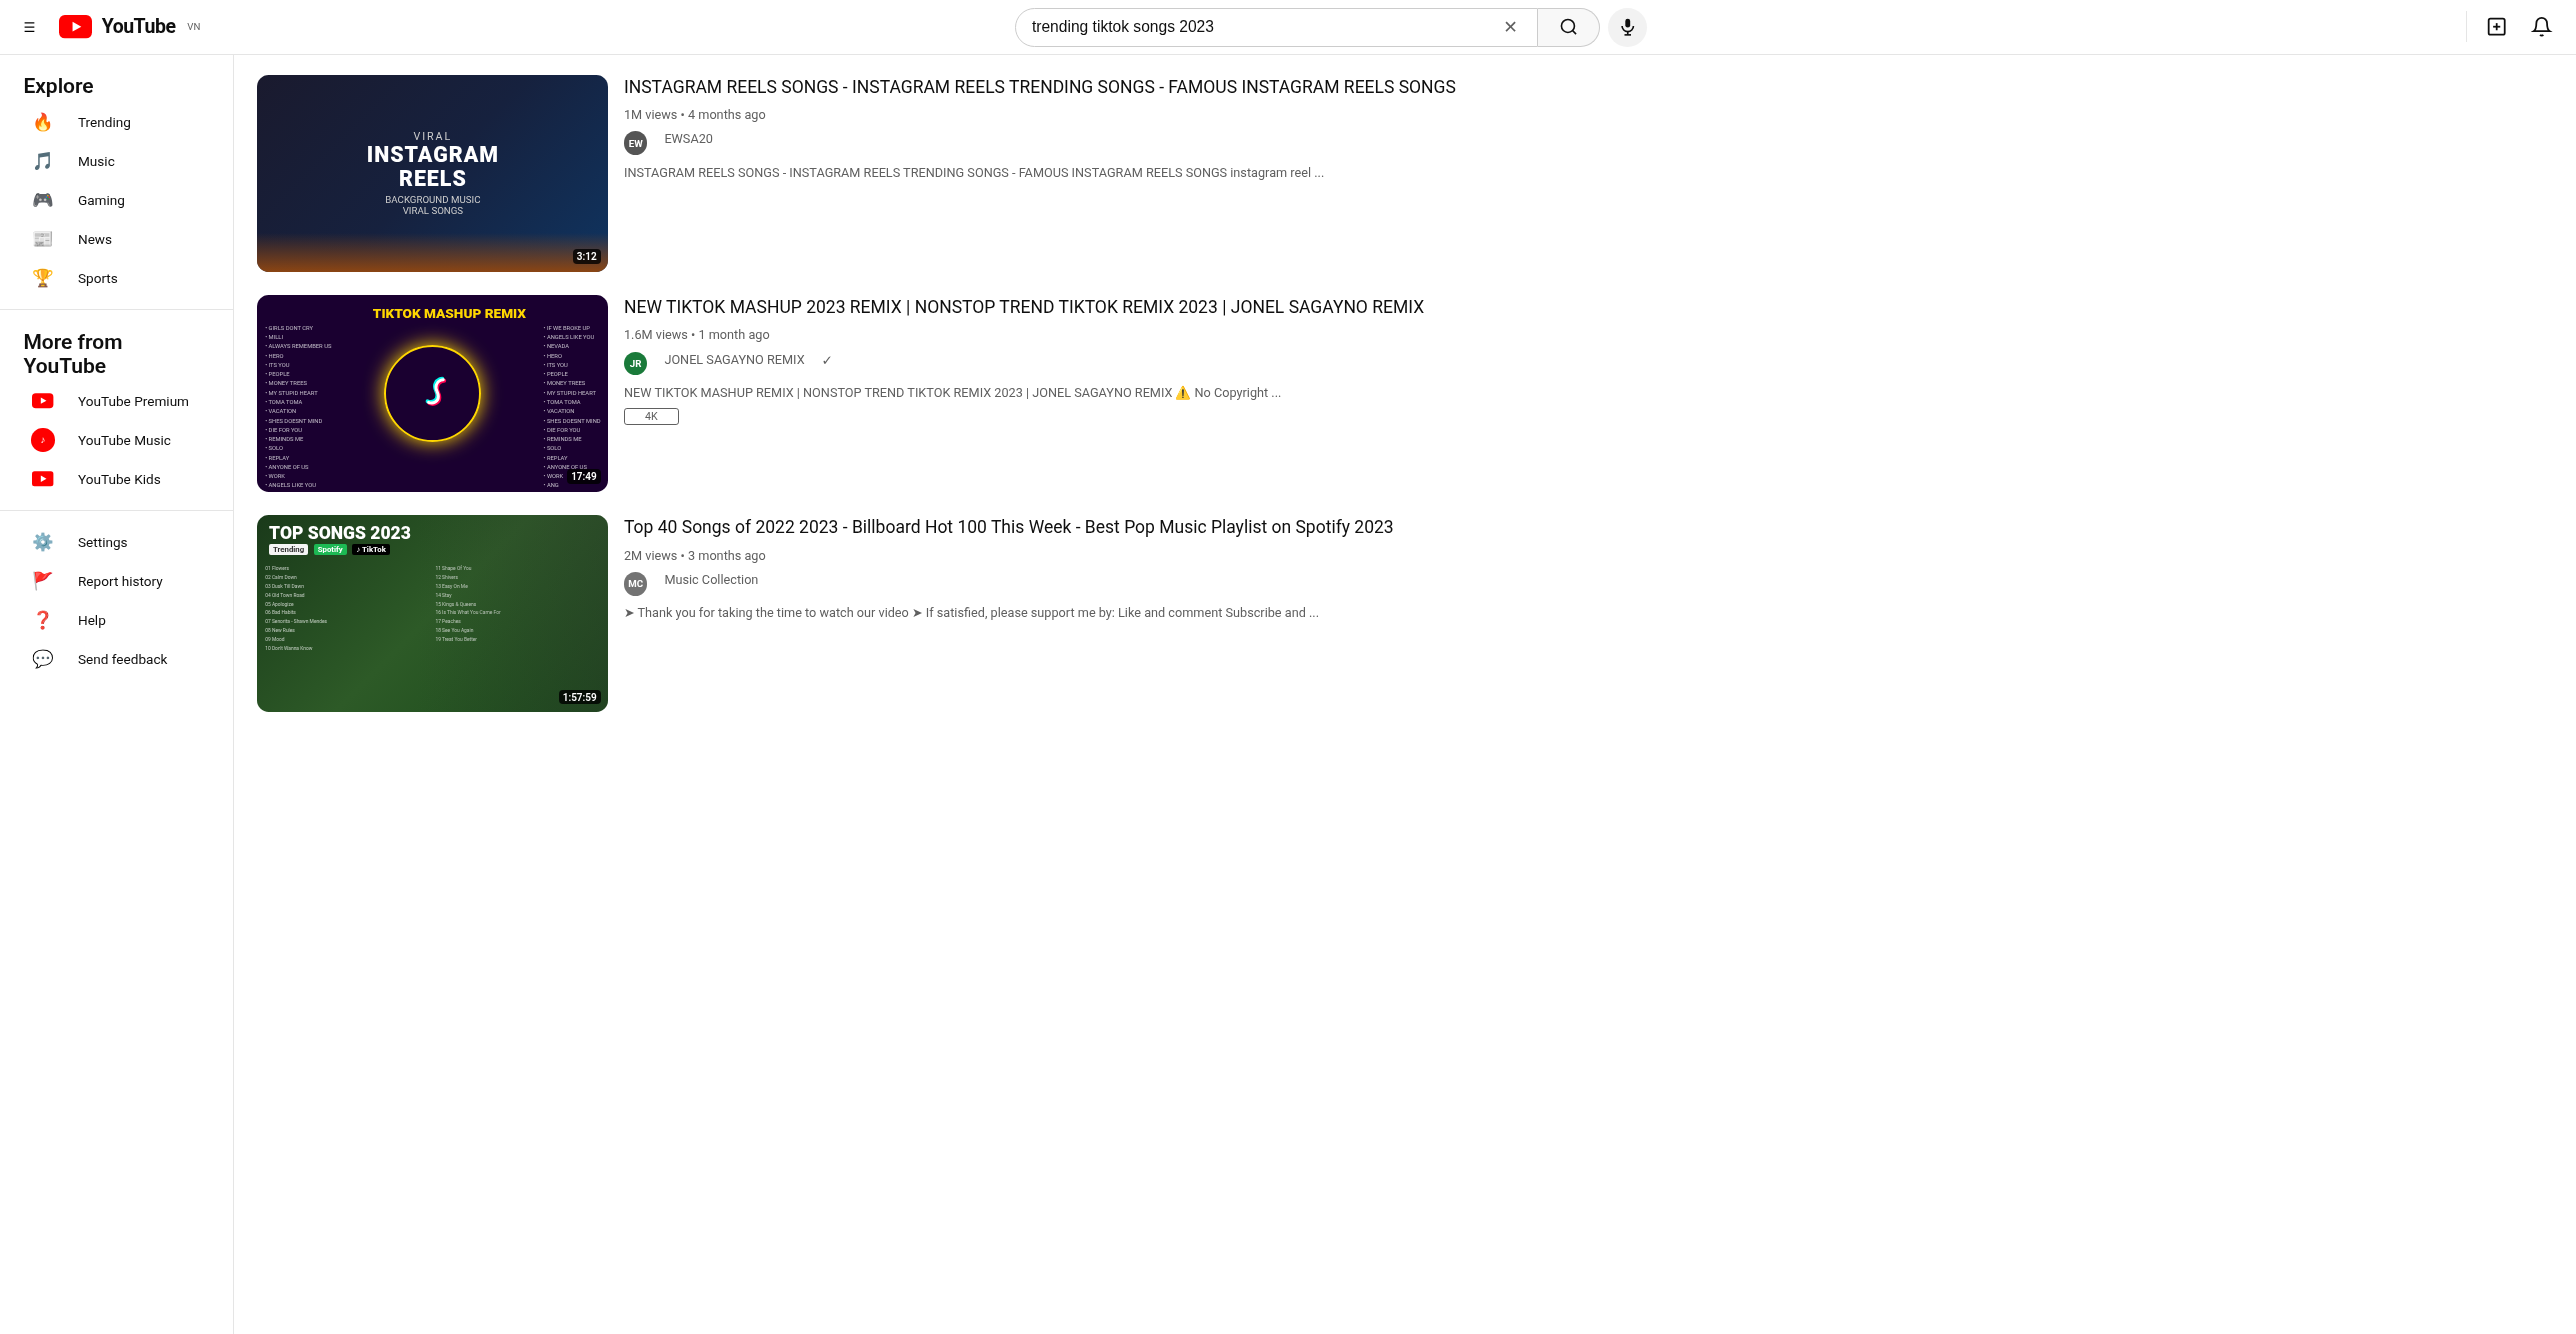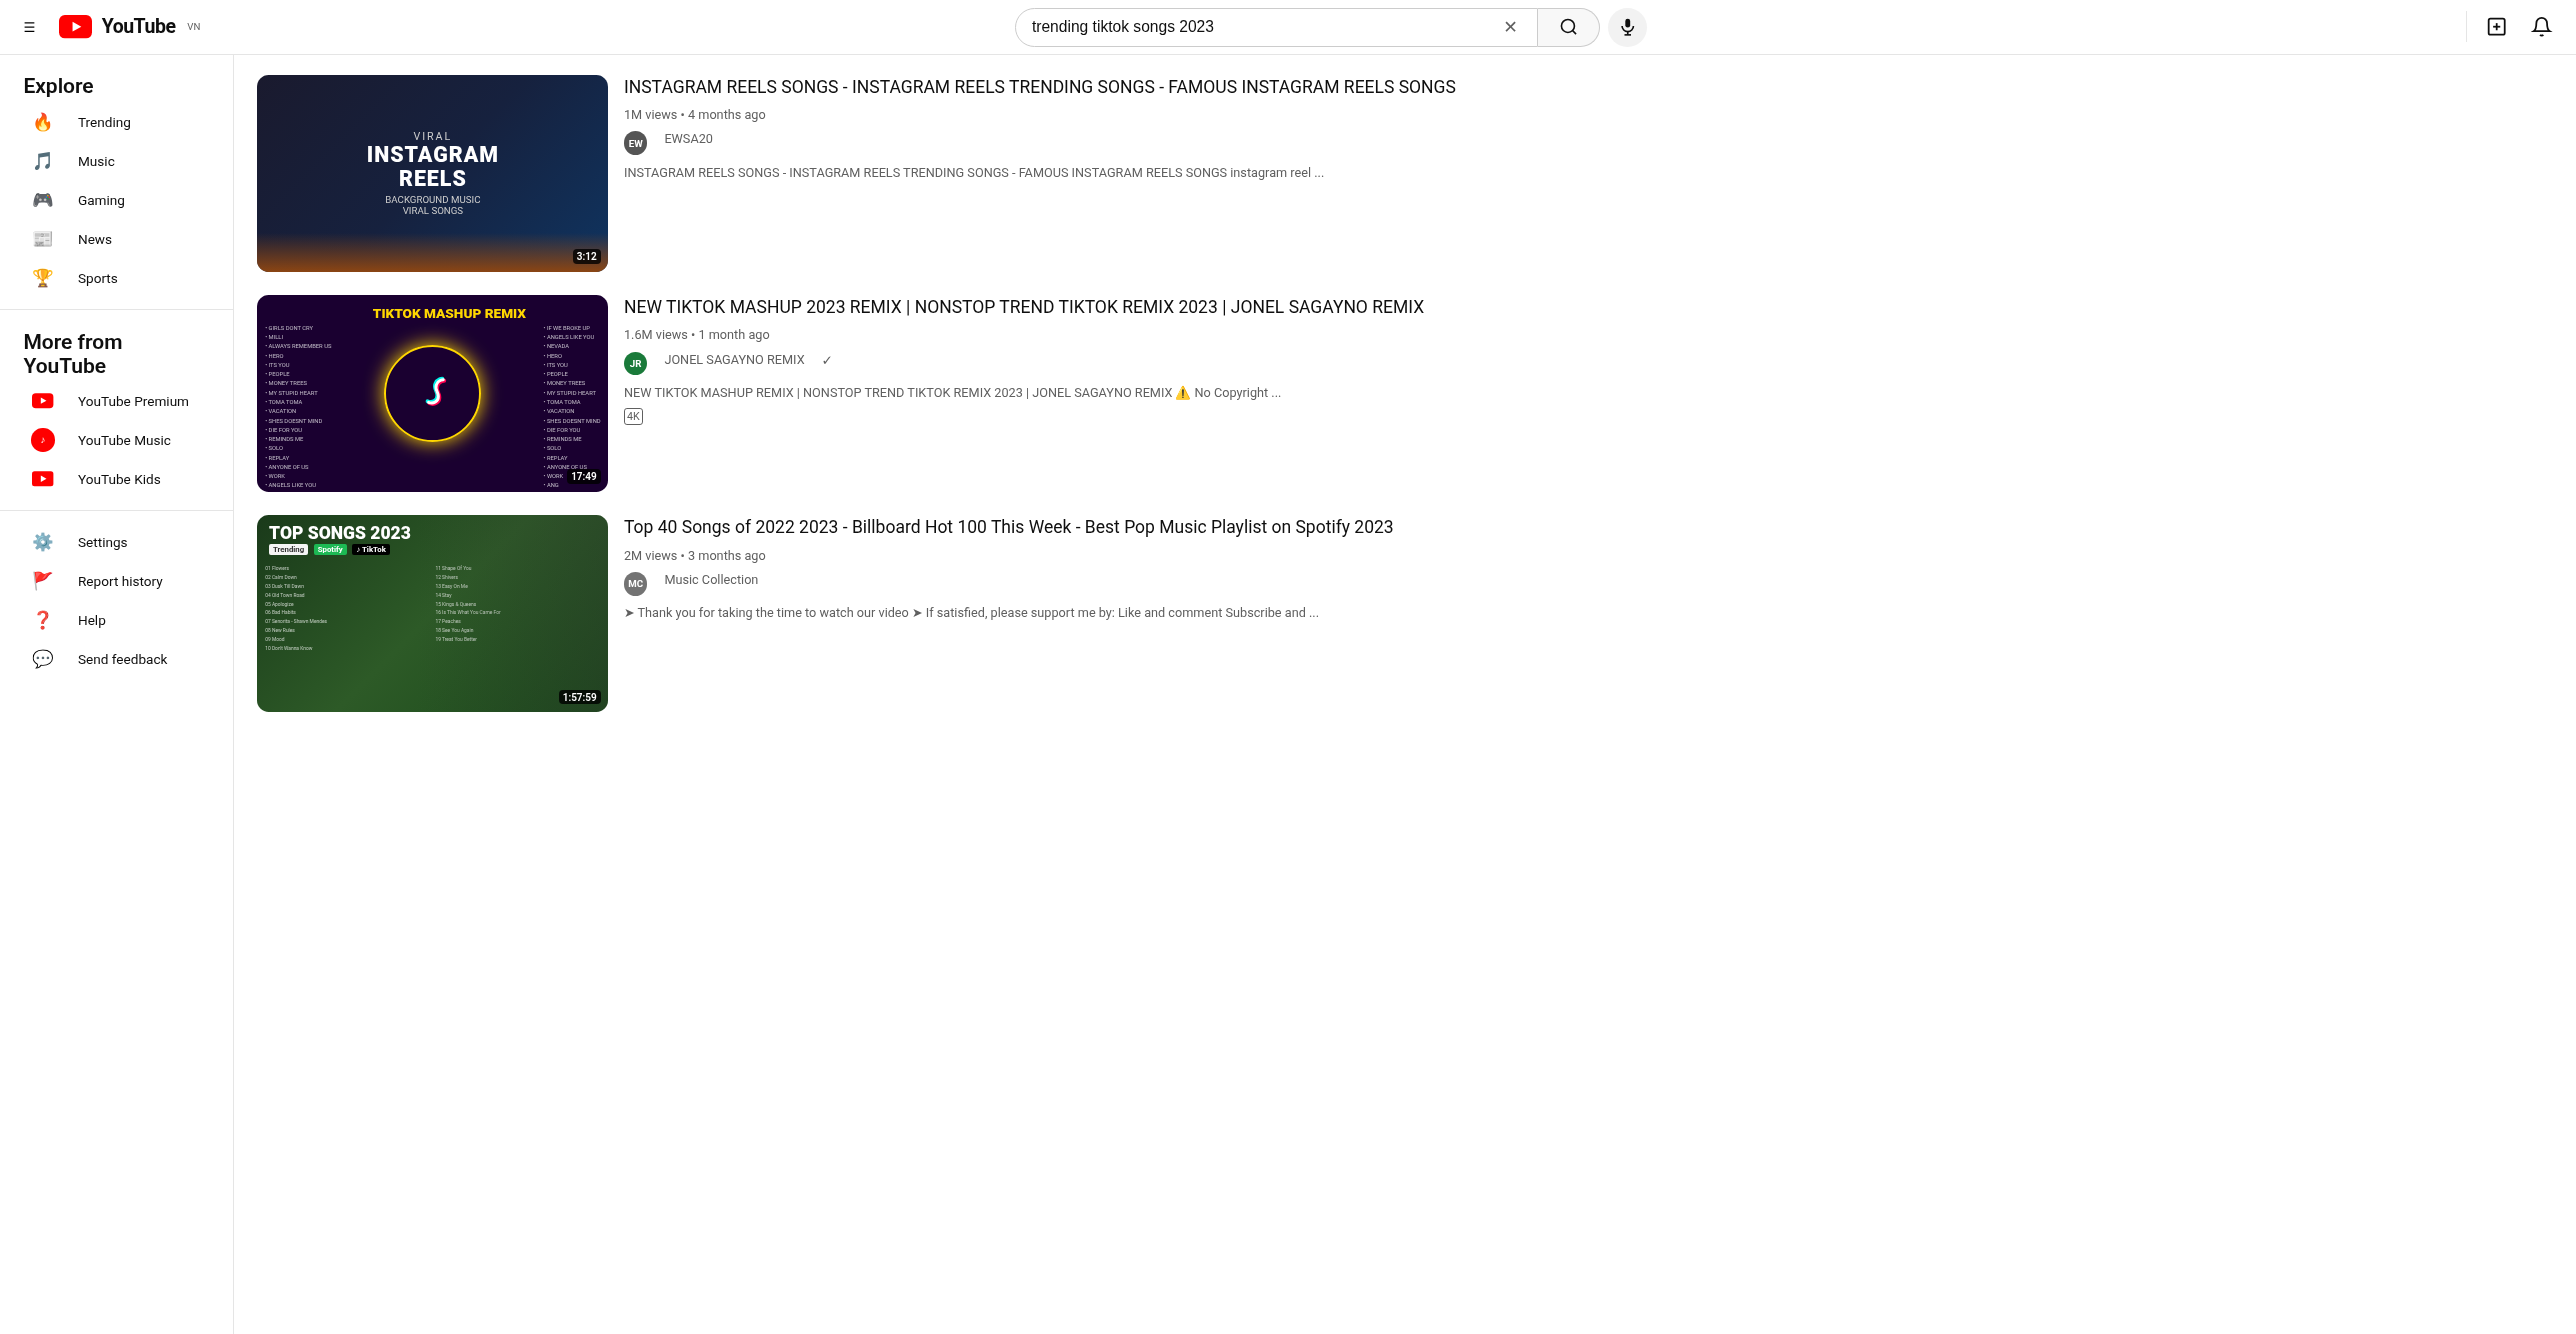--- a/index.html
+++ b/index.html
@@ -127,21 +127,21 @@
       flex-shrink: 0;
     }
     .channel-name { font-size: 12.7px; color: #606060; cursor: pointer; }
     .verified-icon { color: #606060; font-size: 13.6px; }
     .video-desc { font-size: 12.7px; color: #606060; line-height: 1.5; }
     .quality-badge {
       display: inline-block;
       border: 1px solid #606060;
       color: #606060;
       font-size: 10.7px;
-      padding: 1px 2px;
+      padding: 1px 20px;
       border-radius: 2.9px;
       margin-top: 5.8px;
     }
 
     
     .thumb-instagram {
       background: linear-gradient(135deg, #1a1a2e 0%, #16213e 50%, #0f3460 100%);
       display: flex; align-items: center; justify-content: center;
       width: 100%; height: 100%;
       position: relative;

